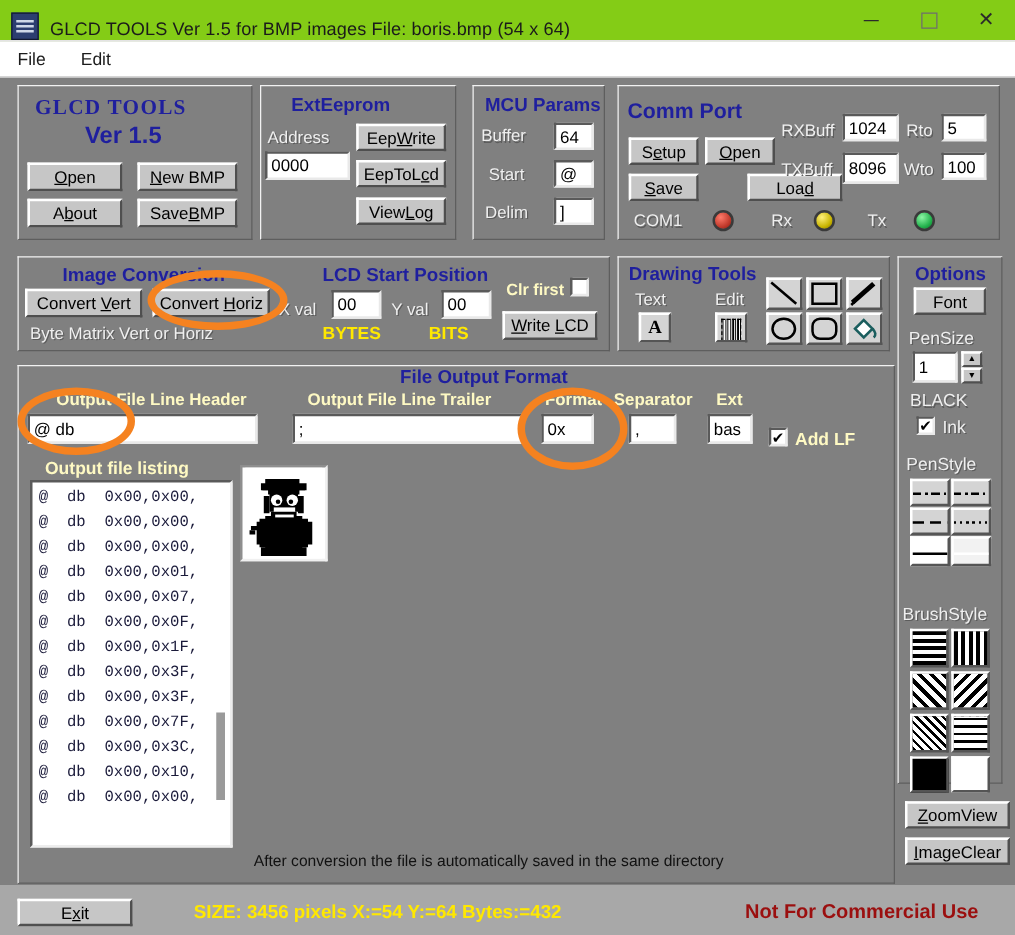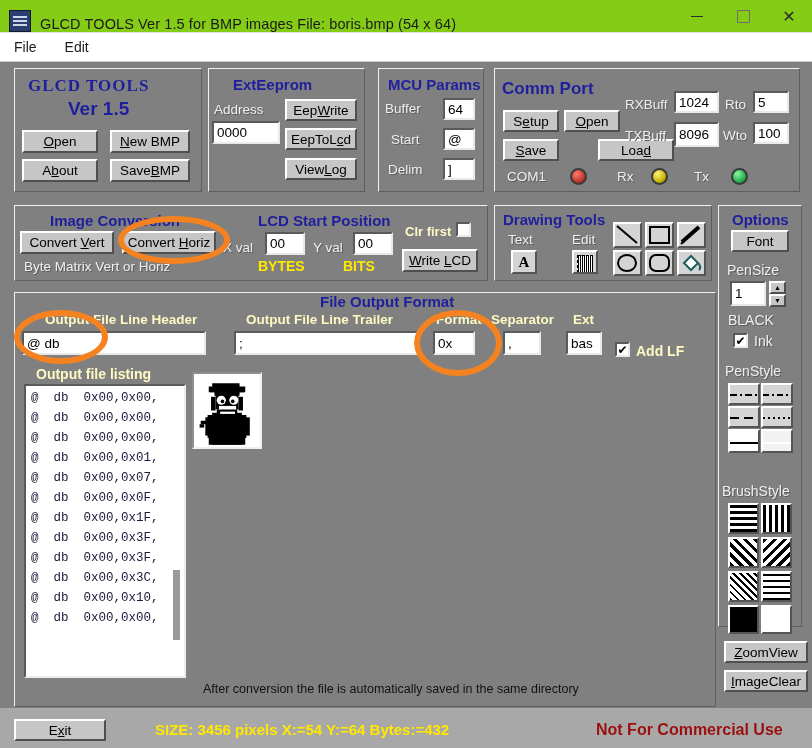--- a/index.html
+++ b/index.html
@@ -369,20 +369,21 @@
     <div id="listing-rows" style="padding-top:2px;">
         <div class="row">@  db  0x00,0x00,</div>
         <div class="row">@  db  0x00,0x00,</div>
         <div class="row">@  db  0x00,0x00,</div>
         <div class="row">@  db  0x00,0x01,</div>
         <div class="row">@  db  0x00,0x07,</div>
         <div class="row">@  db  0x00,0x0F,</div>
         <div class="row">@  db  0x00,0x1F,</div>
         <div class="row">@  db  0x00,0x3F,</div>
         <div class="row">@  db  0x00,0x3F,</div>
+        <div class="row">@  db  0x00,0x7F,</div>
         <div class="row">@  db  0x00,0x3C,</div>
         <div class="row">@  db  0x00,0x10,</div>
         <div class="row">@  db  0x00,0x00,</div>
       </div>
   </div>
   <div class="vthumb" style="left:173px;top:570px;height:70px;"></div>
 
   <div class="preview" style="left:192px;top:372px;width:70px;height:77px;">
     <svg width="66" height="73" viewBox="0 0 54 64" style="display:block;">
       <rect x="0" y="0" width="54" height="64" fill="#ffffff"></rect>

